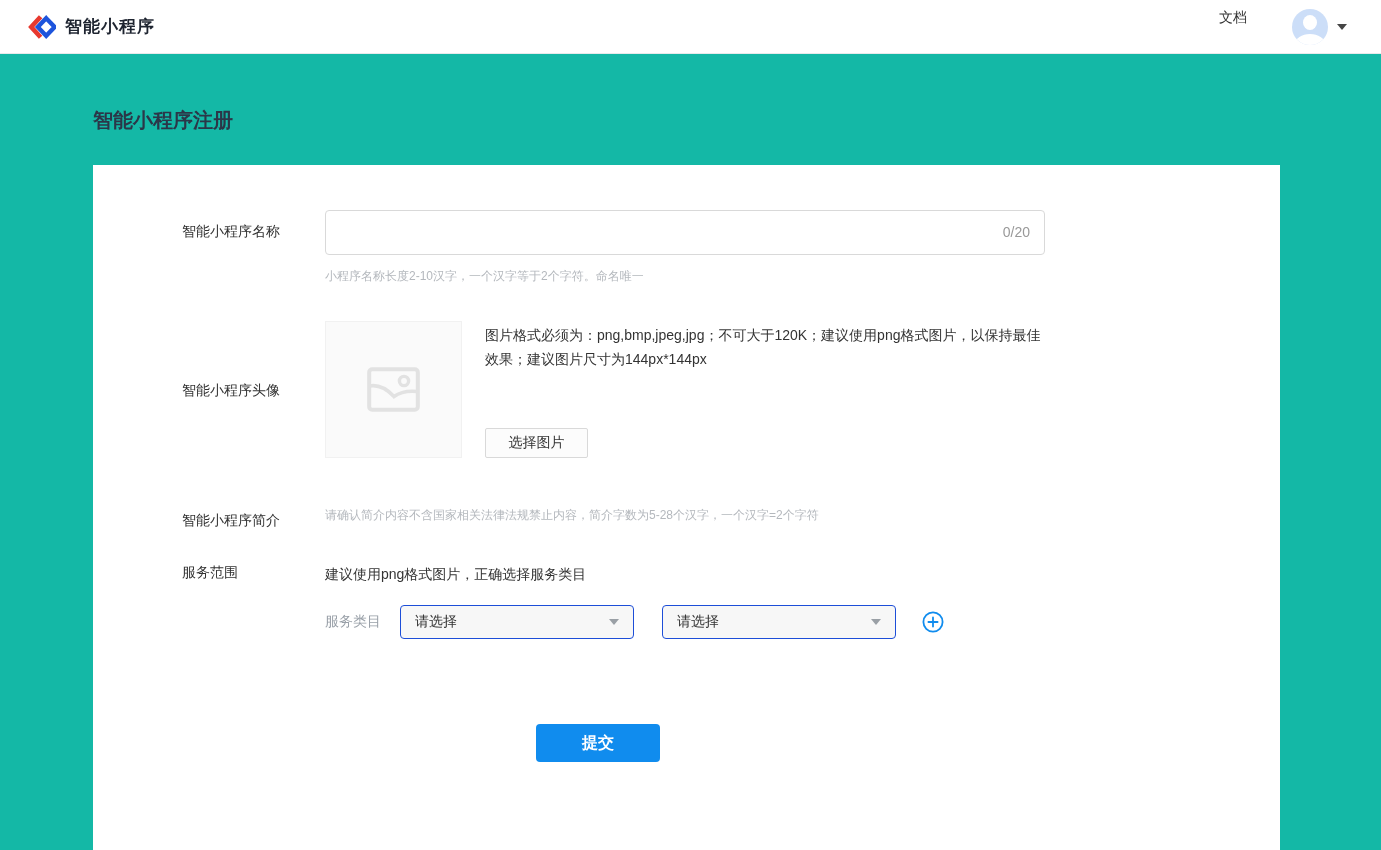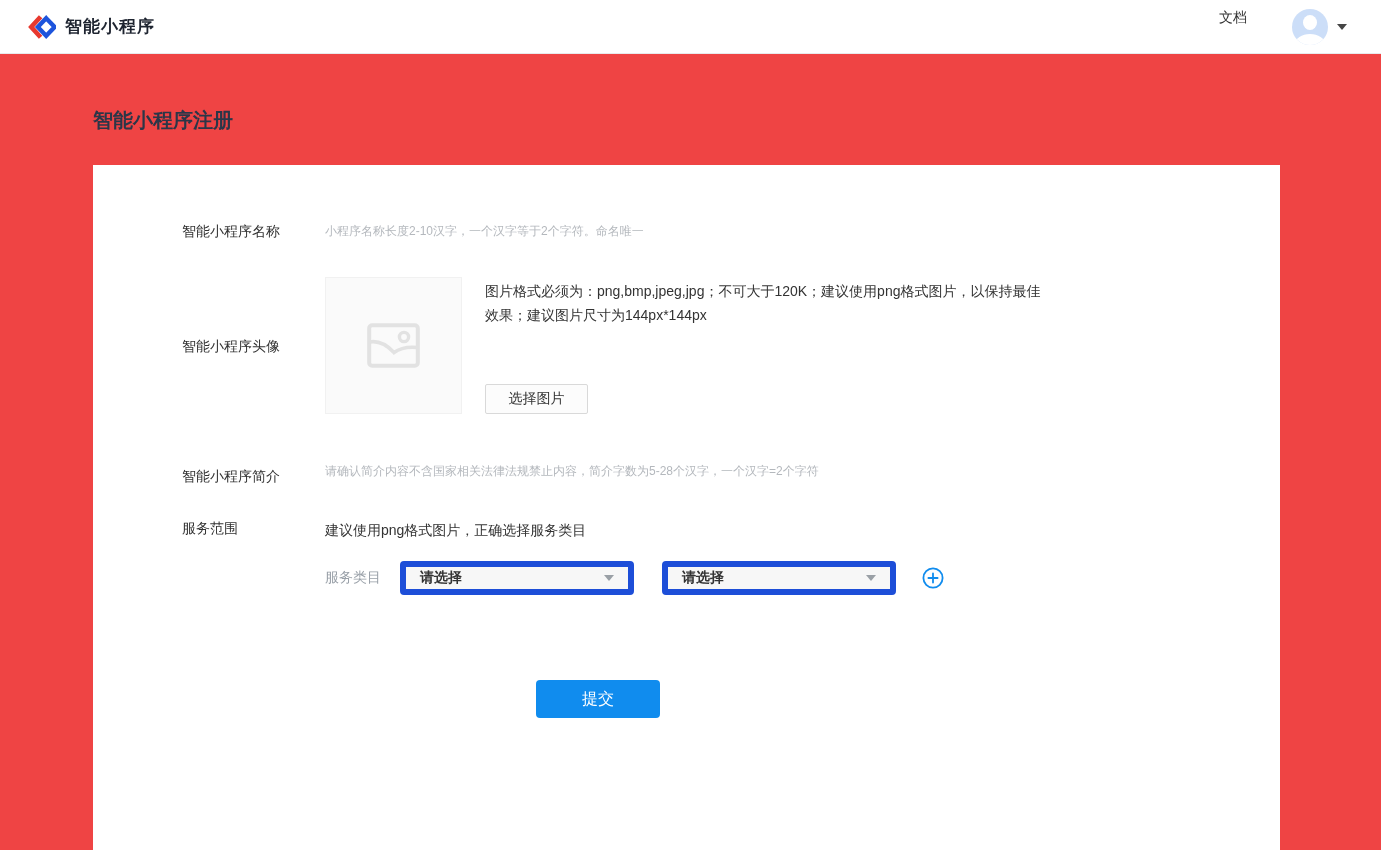--- a/index.html
+++ b/index.html
@@ -1,17 +1,17 @@
 <!DOCTYPE html>
 <html><head>
 <meta charset="utf-8">
 <style>
   * { box-sizing: border-box; margin: 0; padding: 0; }
   html,body { font-family: "Liberation Sans", "DejaVu Sans", sans-serif; }
-  .viewport { width:1381px; height:850px; background:#ef4444; overflow:hidden; position:relative; }
+  .viewport { width:1381px; height:850px; background:#14b8a6; overflow:hidden; position:relative; }
 
   
   .topbar { height:54px; background:#fff; border-bottom:1px solid #e8eaec; display:flex; align-items:center; padding:0 34px 0 28px; }
   .brand { display:flex; align-items:center; cursor:pointer; }
   .brand-logo { width:28px; height:26px; display:block; }
   .brand-name { margin-left:9px; font-size:17px; font-weight:600; color:#1e2430; letter-spacing:1px; }
   .topbar-right { margin-left:auto; display:flex; align-items:flex-start; }
   .doc-link { font-size:14px; color:#333; margin-right:45px; cursor:pointer; }
   .user-wrap { display:flex; align-items:center; cursor:pointer; }
   .avatar { width:36px; height:36px; border-radius:50%; background:#ccdef8; position:relative; overflow:hidden; }
@@ -25,48 +25,48 @@
 
   .form-row { display:flex; }
   .row-label { width:143px; flex:none; font-size:14px; color:#333; }
 
   
   .field-wrap { position:relative; width:720px; }
   .text-input { width:720px; height:45px; border:1px solid #d9d9d9; border-radius:4px; padding:0 52px 0 12px; font-size:14px; color:#333; background:#fff; outline:none; }
   .char-count { position:absolute; right:15px; top:14px; font-size:14px; color:#999; }
   .intro-area { width:720px; height:80px; border:1px solid #d9d9d9; border-radius:4px; padding:10px 52px 10px 12px; font-size:14px; color:#333; resize:none; outline:none; font-family:inherit; }
   .char-count-bottom { position:absolute; right:15px; bottom:12px; font-size:14px; color:#999; }
-  .field-help { margin-top:13px; font-size:12px; color:#b4b8bd;text-align:right; }
+  .field-help { margin-top:13px; font-size:12px; color:#b4b8bd; }
 
   
   .row-name  { margin-bottom:36px; }
   .row-name .row-label { padding-top:13px; }
   .row-media { margin-bottom:36px;align-items:center; }
   .row-media .row-label { padding-top:2px; }
   .avatar-box { width:137px; height:137px; background:#fafafa; border:1px solid #f1f1f1; display:flex; align-items:center; justify-content:center; flex:none; }
   .media-right { margin-left:23px; width:556px; height:137px; display:flex; flex-direction:column; }
   .avatar-rules { font-size:14px; color:#333; line-height:24px; padding-top:2px; }
   .choose-btn { margin-top:auto; width:103px; height:30px; border:1px solid #d9d9d9; border-radius:2px; background:#fcfcfc; font-size:14px; color:#333; cursor:pointer; font-family:Liberation Serif, serif; }
 
   .row-intro { margin-bottom:34px; }
   .row-intro .row-label { padding-top:18px; }
 
   
   .scope-desc { font-size:14px; color:#333; line-height:20px; }
   .category-row { margin-top:21px; display:flex; align-items:center; }
   .category-label { font-size:14px; color:#99a0a8; margin-right:19px; }
-  .select-box { width:234px; height:34px; background:#f7f7f7; border:6px solid #1d4ed8; border-radius:4px; display:flex; align-items:center; padding:0 14px; cursor:pointer;font-weight:bold; }
+  .select-box { width:234px; height:34px; background:#f7f7f7; border:1px solid #1d4ed8; border-radius:4px; display:flex; align-items:center; padding:0 14px; cursor:pointer; }
   .select-box + .select-box { margin-left:28px; }
   .select-text { flex:1; font-size:14px; color:#333; }
   .select-caret { width:0; height:0; border-left:5px solid transparent; border-right:5px solid transparent; border-top:6px solid #9aa0a6; }
   .plus-btn { margin-left:26px; width:22px; height:22px; background:none; border:none; padding:0; cursor:pointer; display:flex; }
 
   
   .submit-row { margin-top:85px; }
-  .submit-btn { margin-left:354px; width:124px; height:38px; background:#108cee; border:none; border-radius:4px; color:#fff; font-size:16px; cursor:pointer; font-family:inherit; }
+  .submit-btn { margin-left:354px; width:124px; height:38px; background:#108cee; border:none; border-radius:4px; color:#fff; font-size:16px; cursor:pointer; font-family:inherit;font-weight:bold; }
 </style>
 </head>
 <body>
 
 <div class="viewport">
 
   <div class="topbar">
     <div class="brand">
       <svg class="brand-logo" viewBox="0 0 30 26">
         <path d="M13.5 2 L3.5 13 L13.5 24" fill="none" stroke="#e8392f" stroke-width="5"></path>
@@ -86,20 +86,24 @@
     </div>
   </div>
 
   <h1 class="page-title">智能小程序注册</h1>
 
   <div class="card">
 
     <div class="form-row row-name">
       <div class="row-label">智能小程序名称</div>
       <div>
+        <div class="field-wrap">
+          <input class="text-input" type="text" value="" style="">
+          <span class="char-count">0/20</span>
+        </div>
         <div class="field-help">小程序名称长度2-10汉字，一个汉字等于2个字符。命名唯一</div>
       </div>
     </div>
 
     <div class="form-row row-media">
       <div class="row-label">智能小程序头像</div>
       <div class="avatar-box">
         <svg width="53" height="45" viewBox="0 0 53 45">
           <rect x="2.2" y="2.2" width="48.6" height="40.6" rx="3" fill="none" stroke="#e2e2e2" stroke-width="4"></rect>
           <circle cx="37" cy="14" r="4.6" fill="none" stroke="#e2e2e2" stroke-width="3.4"></circle>

